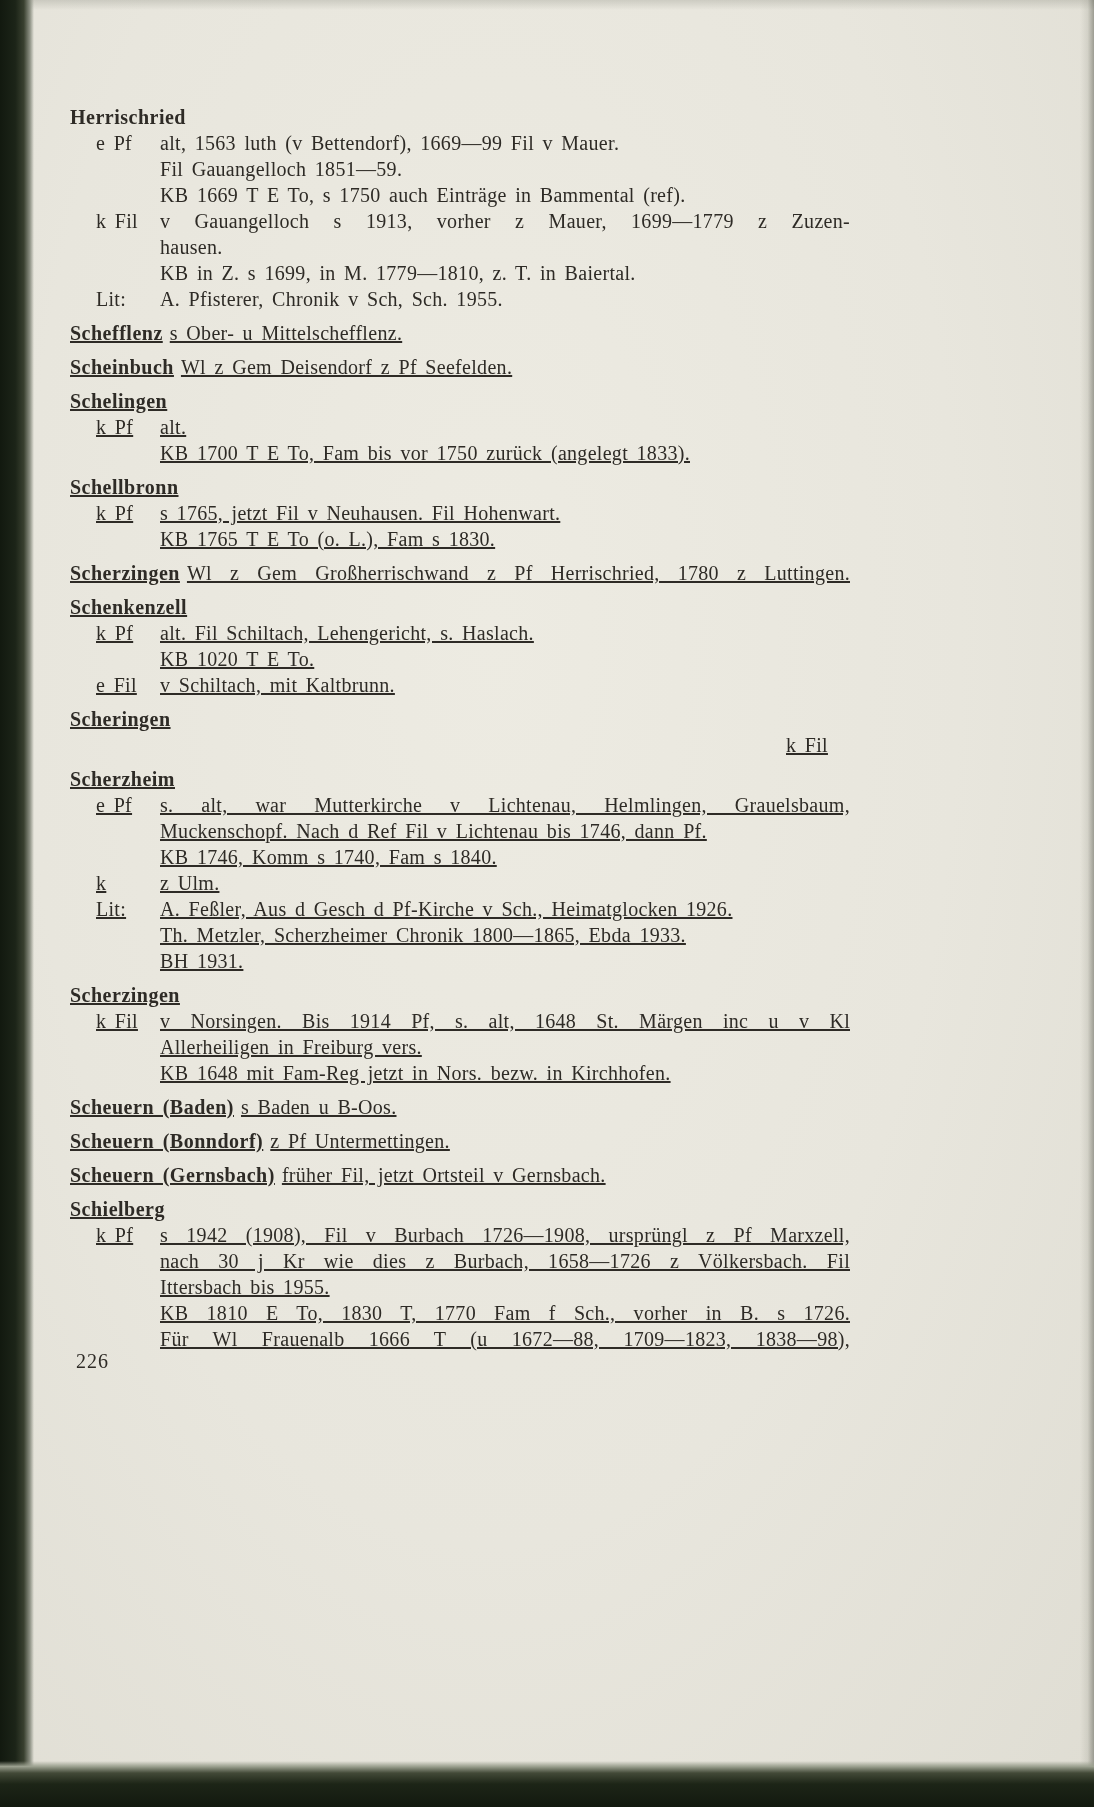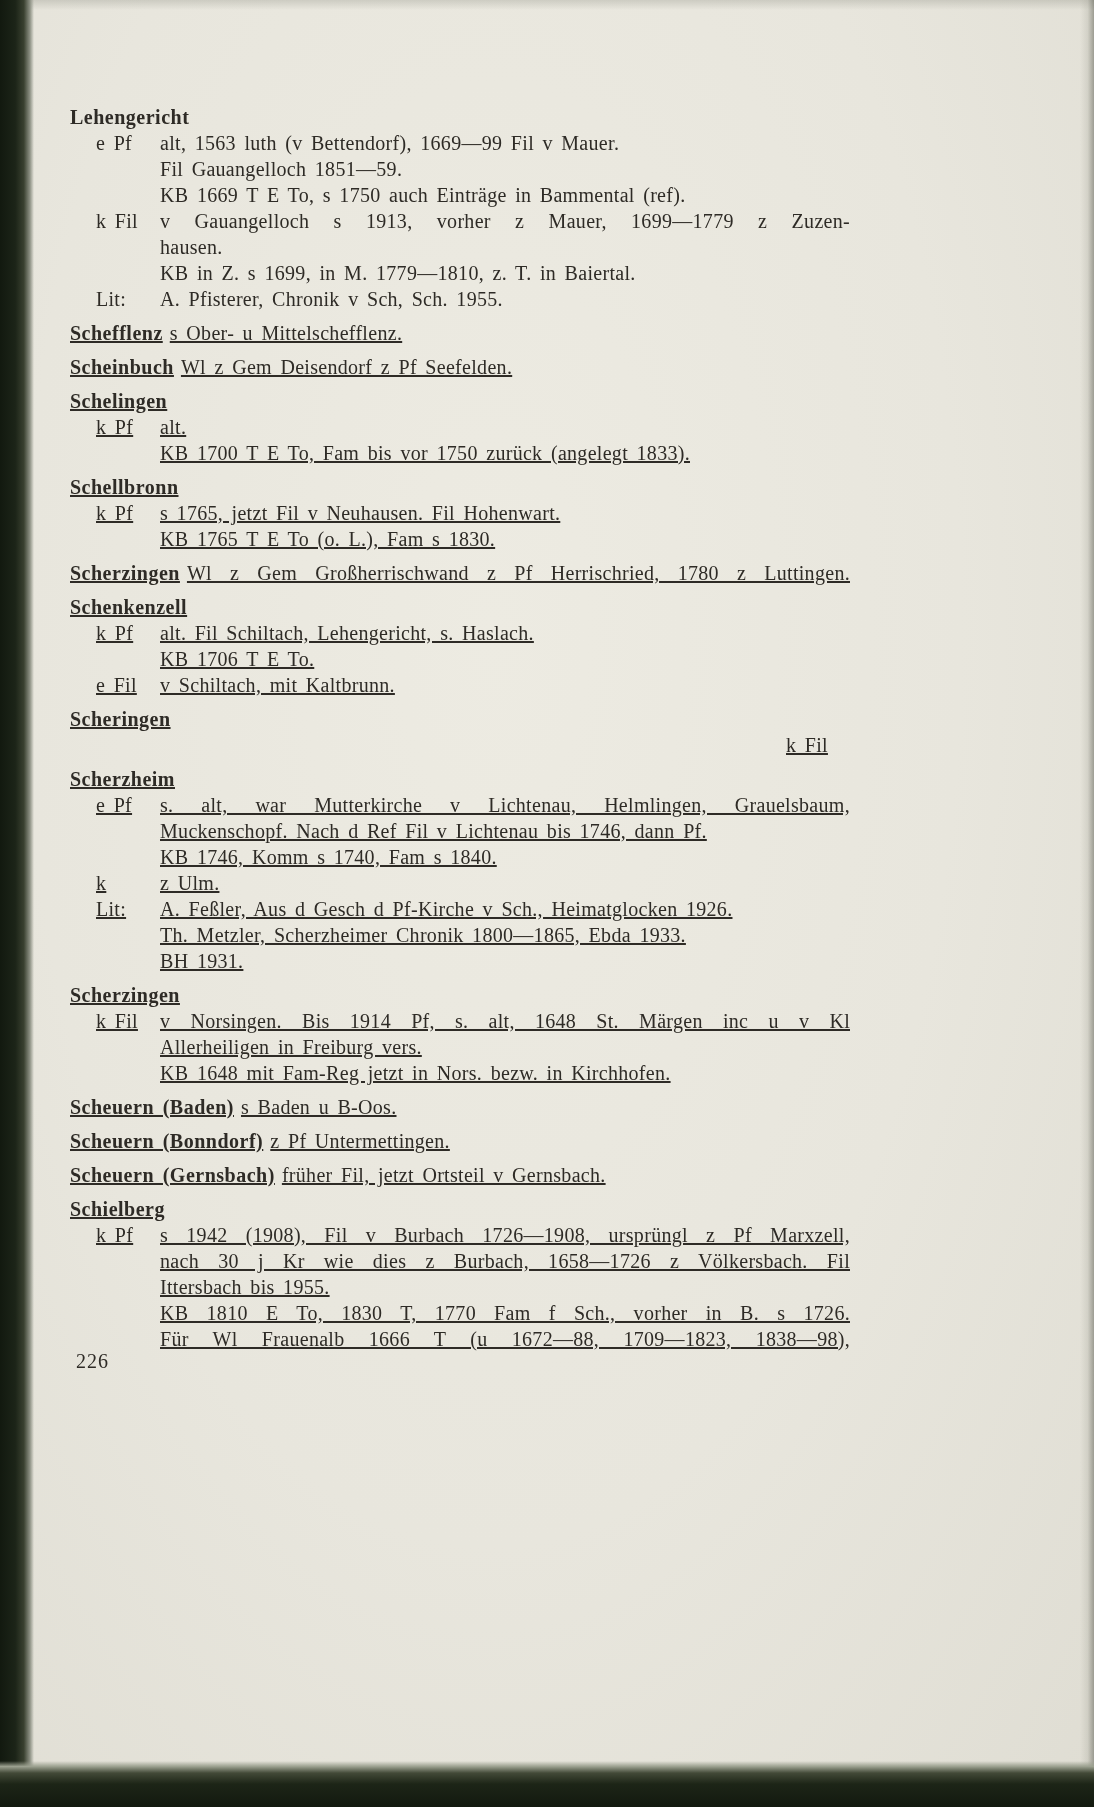--- a/index.html
+++ b/index.html
@@ -63,21 +63,21 @@
 </style>
 </head>
 <body>
 
 <div class="scan">
   <div class="edge-top"></div>
   <div class="edge-right"></div>
   <div class="text-block">
     <div id="entries">
         <div class="entry">
-          <div class="head-line"><span class="head">Lehengericht</span></div>
+          <div class="head-line"><span class="head">Herrischried</span></div>
           <div class="row">
             <span class="label">e Pf</span>
             <div class="text">
               <div class="para">
                 <div class="line">alt, 1563 luth (v Bettendorf), 1669—99 Fil v Mauer.</div>
               </div>
               <div class="para">
                 <div class="line">Fil Gauangelloch 1851—59.</div>
               </div>
               <div class="para">
@@ -145,21 +145,21 @@
         </div>
         <div class="entry">
           <div class="head-line"><span class="head">Schenkenzell</span></div>
           <div class="row">
             <span class="label">k Pf</span>
             <div class="text">
               <div class="para">
                 <div class="line">alt. Fil Schiltach, Lehengericht, s. Haslach.</div>
               </div>
               <div class="para">
-                <div class="line">KB 1706 T E To.</div>
+                <div class="line">KB 1020 T E To.</div>
               </div>
             </div>
           </div>
           <div class="row">
             <span class="label">e Fil</span>
             <div class="text">
               <div class="para">
                 <div class="line">v Schiltach, mit Kaltbrunn.</div>
               </div>
             </div>

